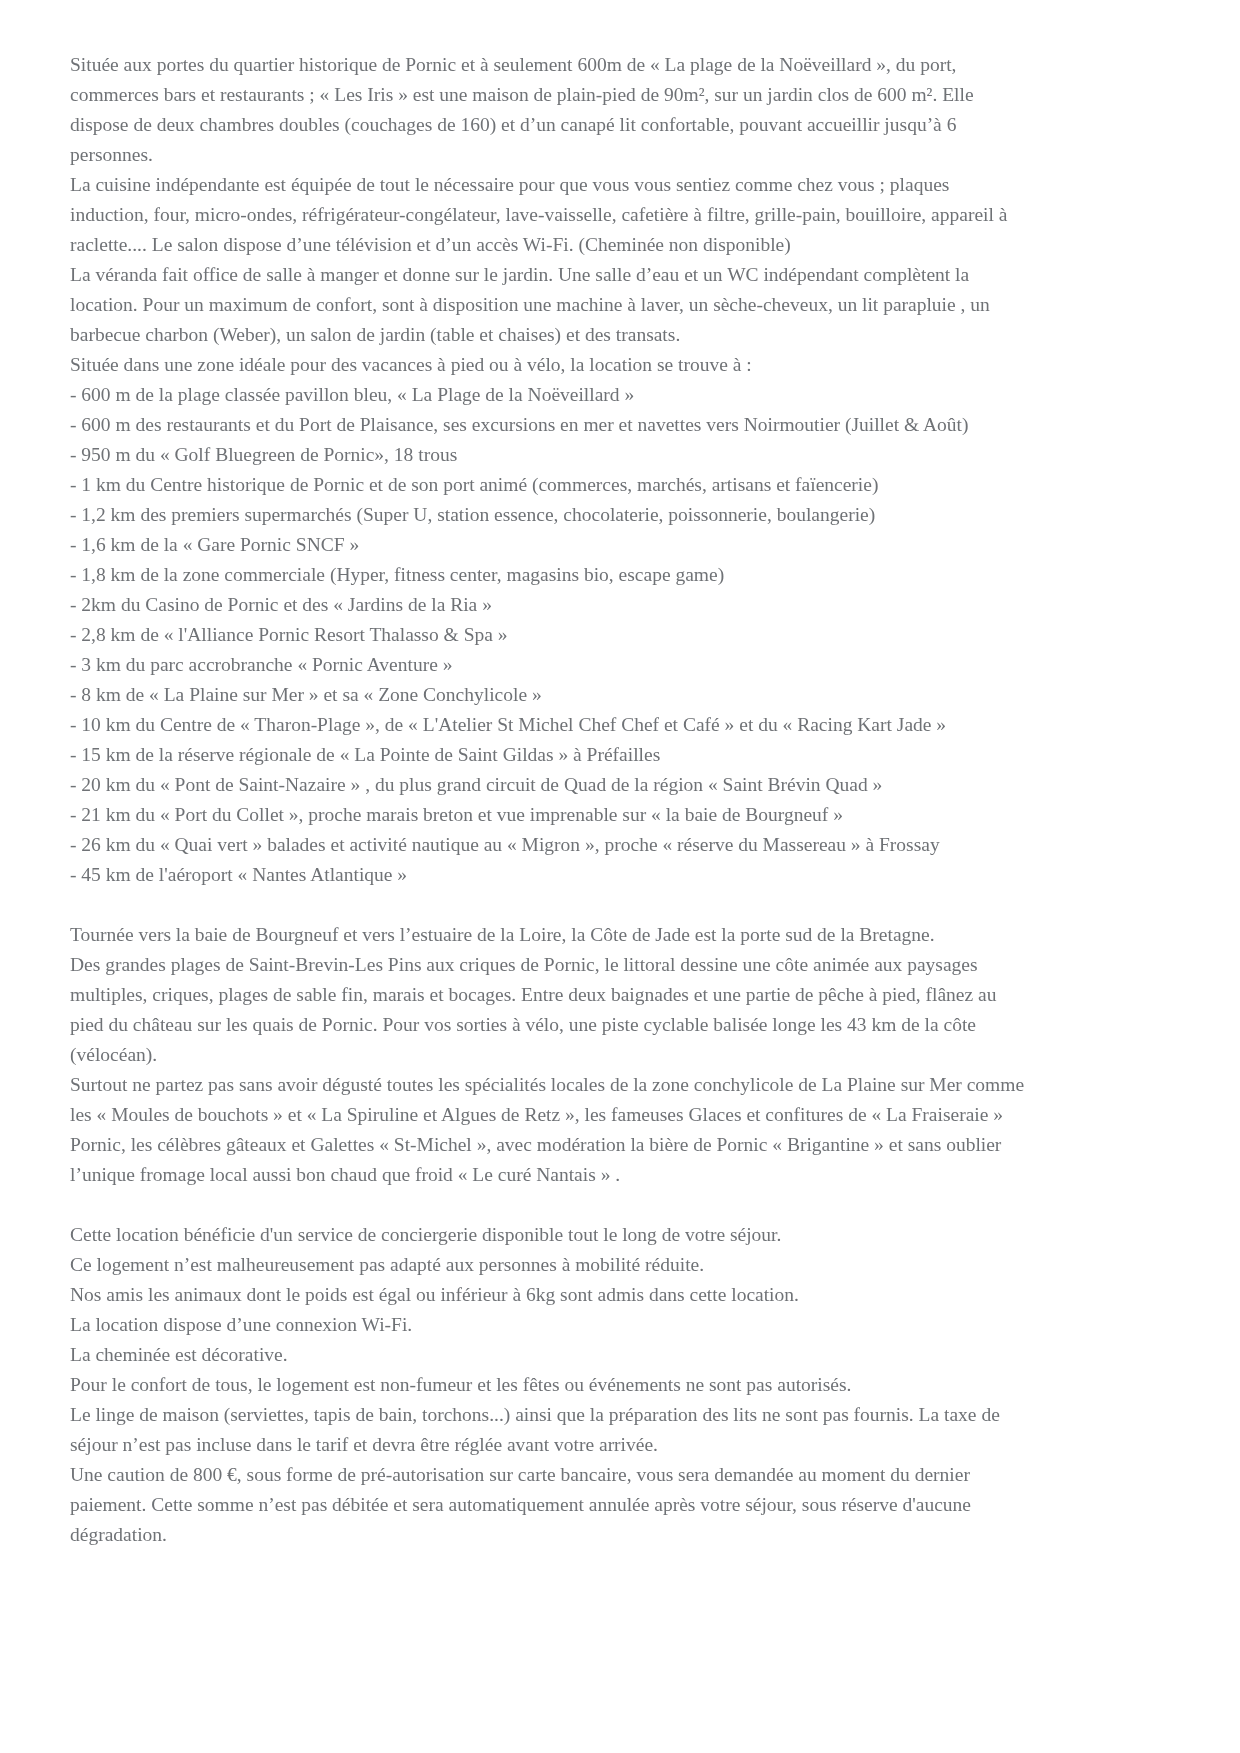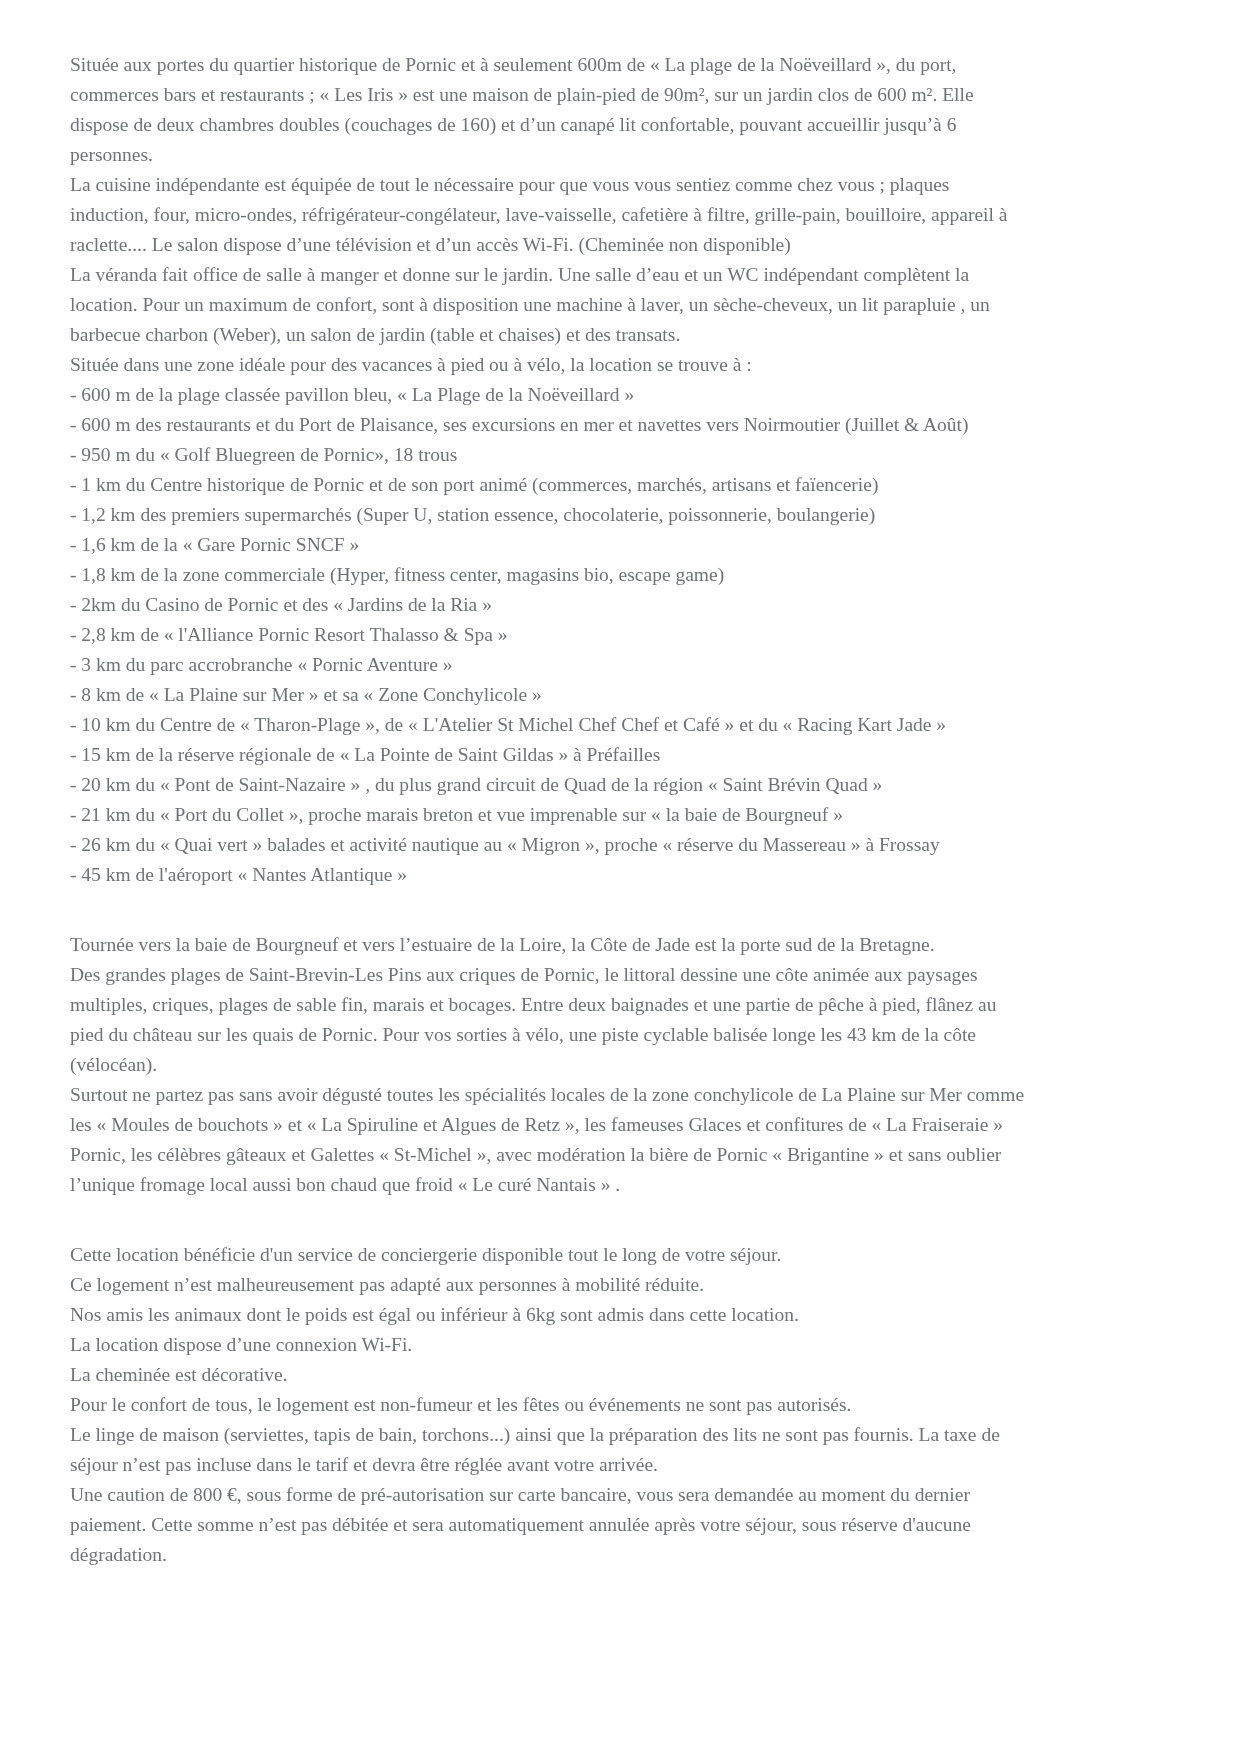--- a/index.html
+++ b/index.html
@@ -18,21 +18,21 @@
     font-size: 19.5px;
     line-height: 30px;
     color: var(--text-color, #6f7276);
     -webkit-font-smoothing: antialiased;
   }
   .blk {
     margin: 0;
     white-space: pre-line;
   }
   .gap {
-    margin-top: 40px;
+    margin-top: 30px;
   }
   .list-item {
     white-space: normal;
   }
 </style>
 </head>
 <body>
 
 <main class="page" style="--page-bg: #ffffff; --text-color: #6f7276;">
   <p class="blk">Située aux portes du quartier historique de Pornic et à seulement 600m de « La plage de la Noëveillard », du port, commerces bars et restaurants ; « Les Iris » est une maison de plain-pied de 90m², sur un jardin clos de 600 m². Elle dispose de deux chambres doubles (couchages de 160) et d’un canapé lit confortable, pouvant accueillir jusqu’à 6 personnes.

